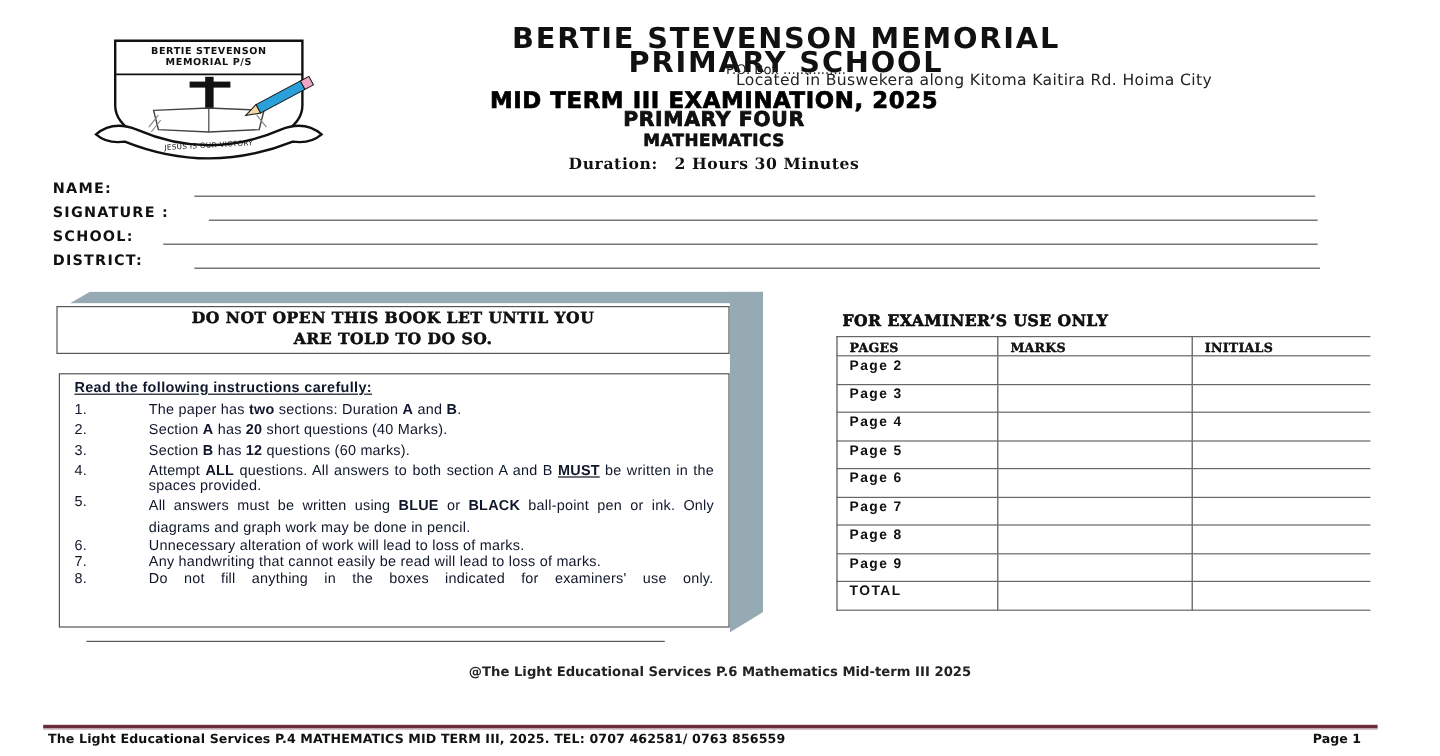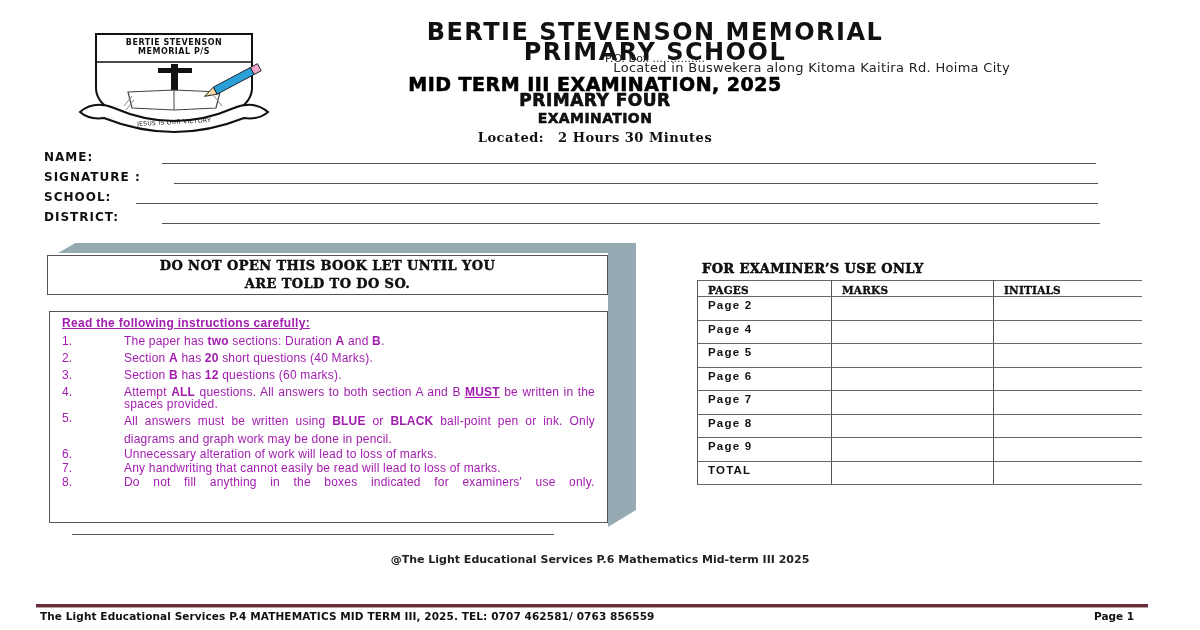--- a/index.html
+++ b/index.html
@@ -35,21 +35,21 @@
 
     
     .shadow-block { position: absolute; left: 44px; top: 243px; width: 592px; height: 288px; }
     .shadow-top { position: absolute; left: 14px; top: 0; width: 578px; height: 10px; background: #95aab3;
       clip-path: polygon(0 100%, 3% 0, 100% 0, 100% 100%); }
     .shadow-right { position: absolute; left: 564px; top: 0; width: 28px; height: 284px; background: #95aab3;
       clip-path: polygon(0 0, 100% 0, 100% 94%, 0 100%); }
     .notice-box { position: absolute; left: 3px; top: 12px; width: 561px; height: 40px; border: 1.5px solid #555; background: #fff;
       text-align: center; font-family: "DejaVu Serif", serif; font-weight: bold; font-size: 13px; line-height: 18px; padding-top: 1px; letter-spacing: 0.4px; -webkit-text-stroke: 0.4px #000; }
     .instr-box { position: absolute; left: 5px; top: 68px; width: 559px; height: 212px; border: 1.5px solid #555; background: #fff; padding: 4px 12px 0 12px;
-      font-family: "Liberation Sans", sans-serif; font-size: 12px; color: #a21caf; }
+      font-family: "Liberation Sans", sans-serif; font-size: 12px; color: #0f172a; }
     .instr-head { font-weight: bold; text-decoration: underline; font-size: 12px; letter-spacing: 0.3px; margin-bottom: 5px; margin-left: 0px; }
     .instr-item { position: relative; padding-left: 62px; line-height: 12px; margin-bottom: 5px; text-align: justify; letter-spacing: 0.2px; }
     .instr-item .num { position: absolute; left: 0; top: 0; }
     .instr-item .cont { display: block; }
     .instr-item.loose .cont { line-height: 18px; }
     .bold { font-weight: bold; }
     .ul { text-decoration: underline; }
     .instr-underline { position: absolute; left: 72px; top: 534px; width: 482px; height: 0; border-bottom: 1.3px solid #555; }
 
     
@@ -103,23 +103,23 @@
 </div>
 
 <div class="school-name">
   <span class="l1">BERTIE STEVENSON MEMORIAL</span>
   <span class="l2">PRIMARY SCHOOL</span>
 </div>
 <div class="pobox">P.O. Box ...............</div>
 <div class="location">Located in Buswekera along Kitoma Kaitira Rd. Hoima City</div>
 <div class="exam-title">MID TERM III EXAMINATION, 2025</div>
 <div class="exam-class">PRIMARY FOUR</div>
-<div class="exam-subject">EXAMINATION</div>
+<div class="exam-subject">MATHEMATICS</div>
 <div class="duration">
-  <span>Located:</span><span class="gap"></span><span>2 Hours 30 Minutes</span>
+  <span>Duration:</span><span class="gap"></span><span>2 Hours 30 Minutes</span>
 </div>
 
 <div class="info-row" style="top:150px;width:1060px;">
   <span class="label">NAME:</span>
   <span class="line" style="left:118px;width:934px;"></span>
 </div>
 <div class="info-row" style="top:170px;width:1060px;">
   <span class="label">SIGNATURE :</span>
   <span class="line" style="left:130px;width:924px;"></span>
 </div>
@@ -187,20 +187,25 @@
       <th class="c3">INITIALS</th>
     </tr>
   </thead>
   <tbody>
     <tr>
       <td class="c1">Page 2</td>
       <td class="c2"></td>
       <td class="c3"></td>
     </tr>
     <tr>
+      <td class="c1">Page 3</td>
+      <td class="c2"></td>
+      <td class="c3"></td>
+    </tr>
+    <tr>
       <td class="c1">Page 4</td>
       <td class="c2"></td>
       <td class="c3"></td>
     </tr>
     <tr>
       <td class="c1">Page 5</td>
       <td class="c2"></td>
       <td class="c3"></td>
     </tr>
     <tr>

